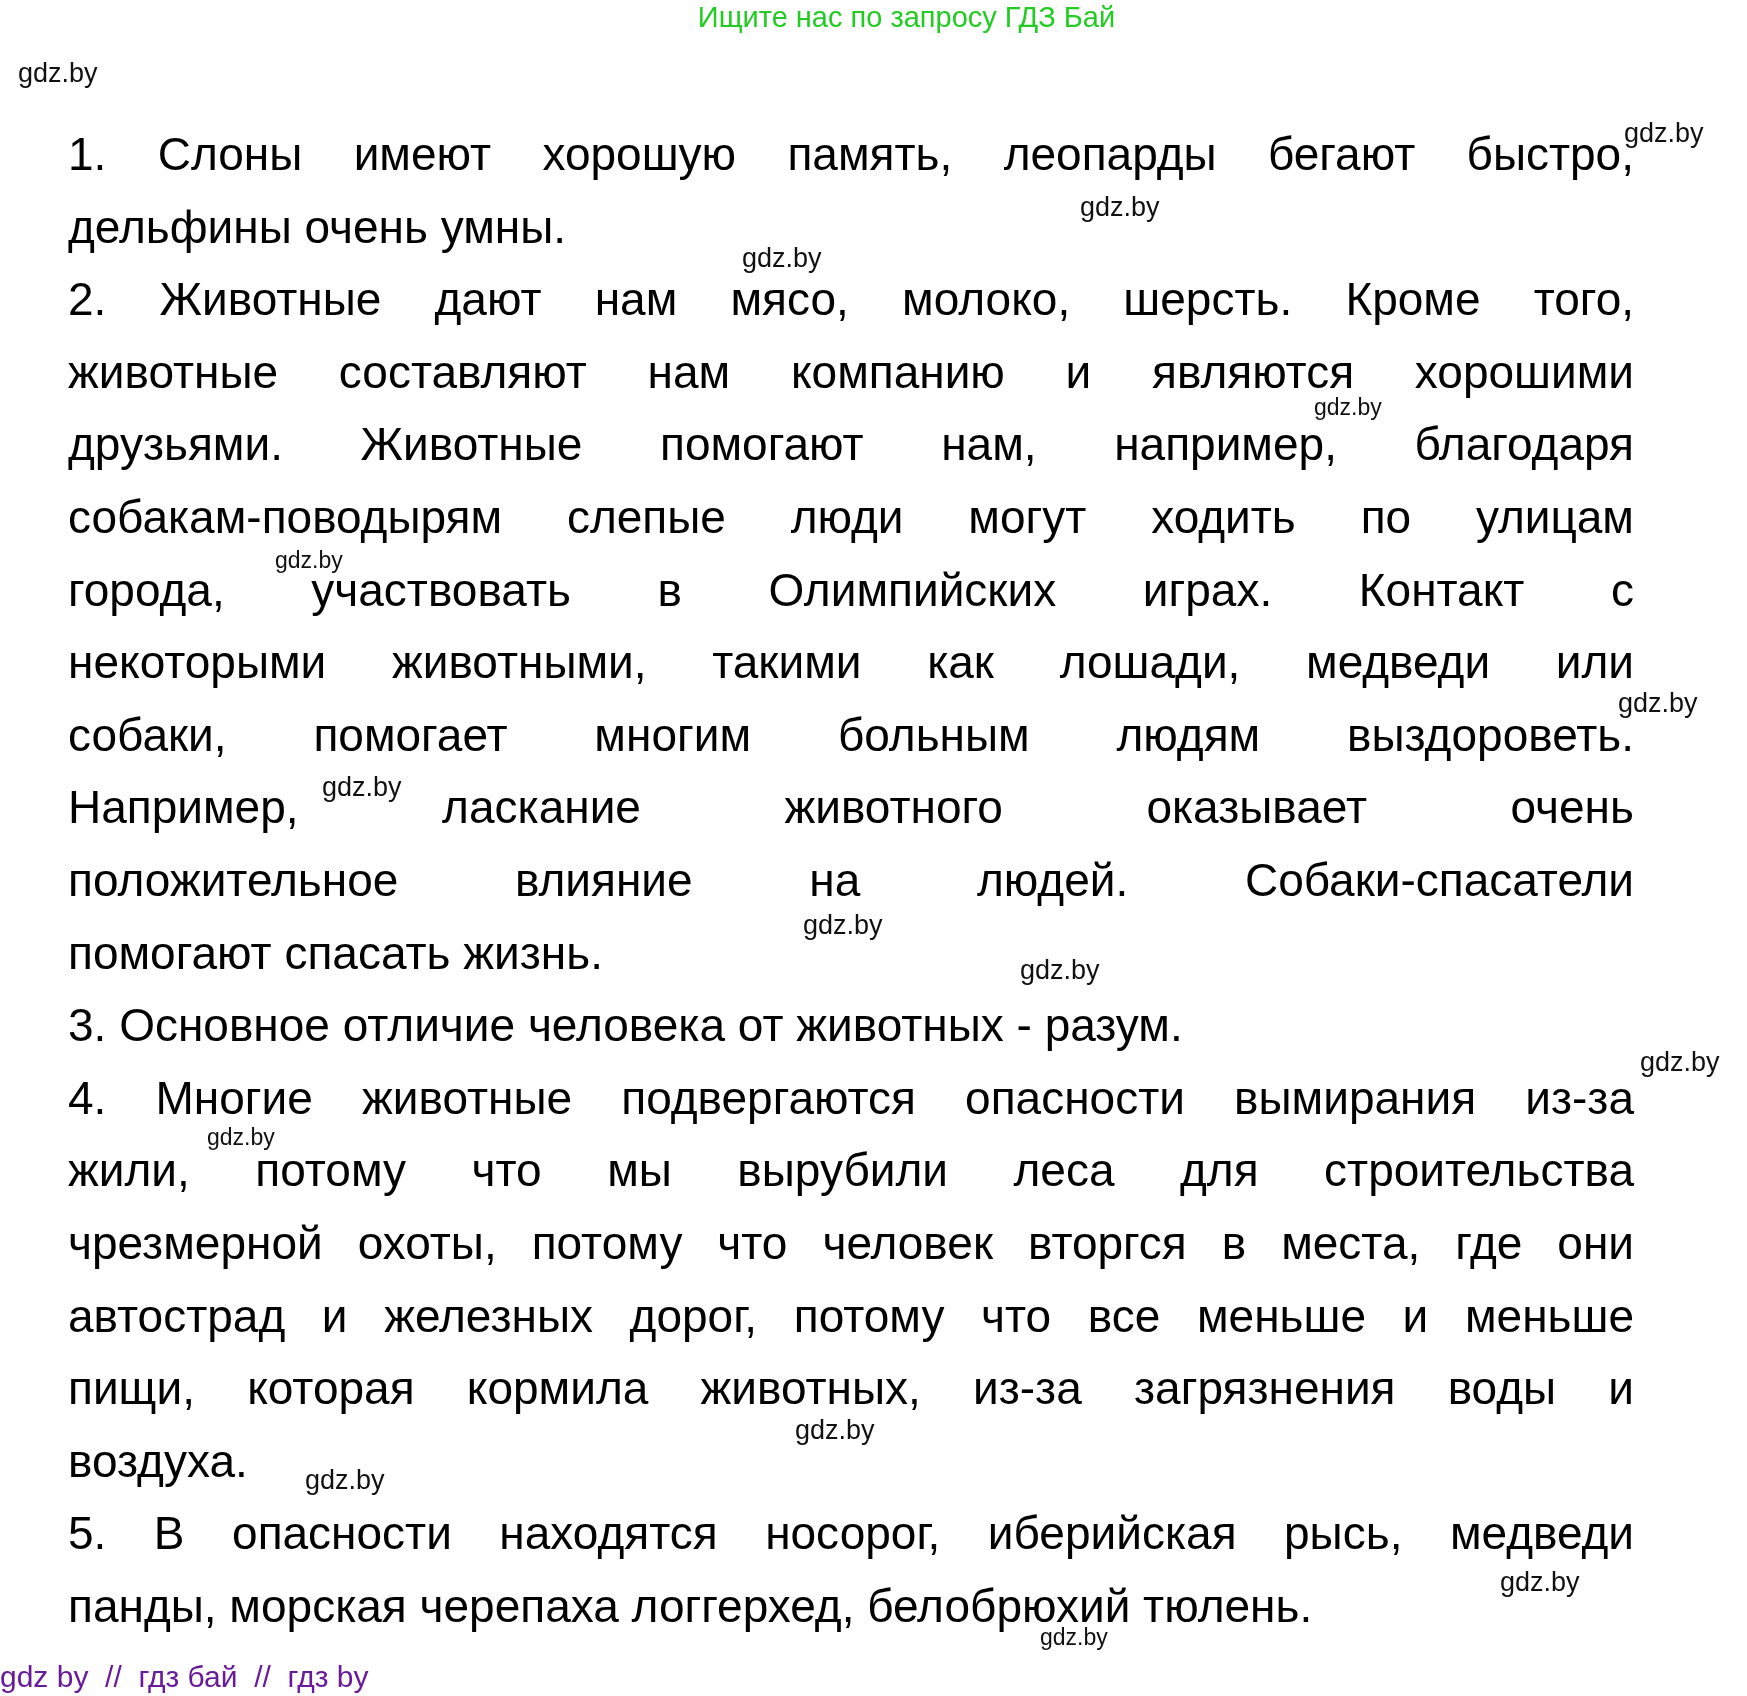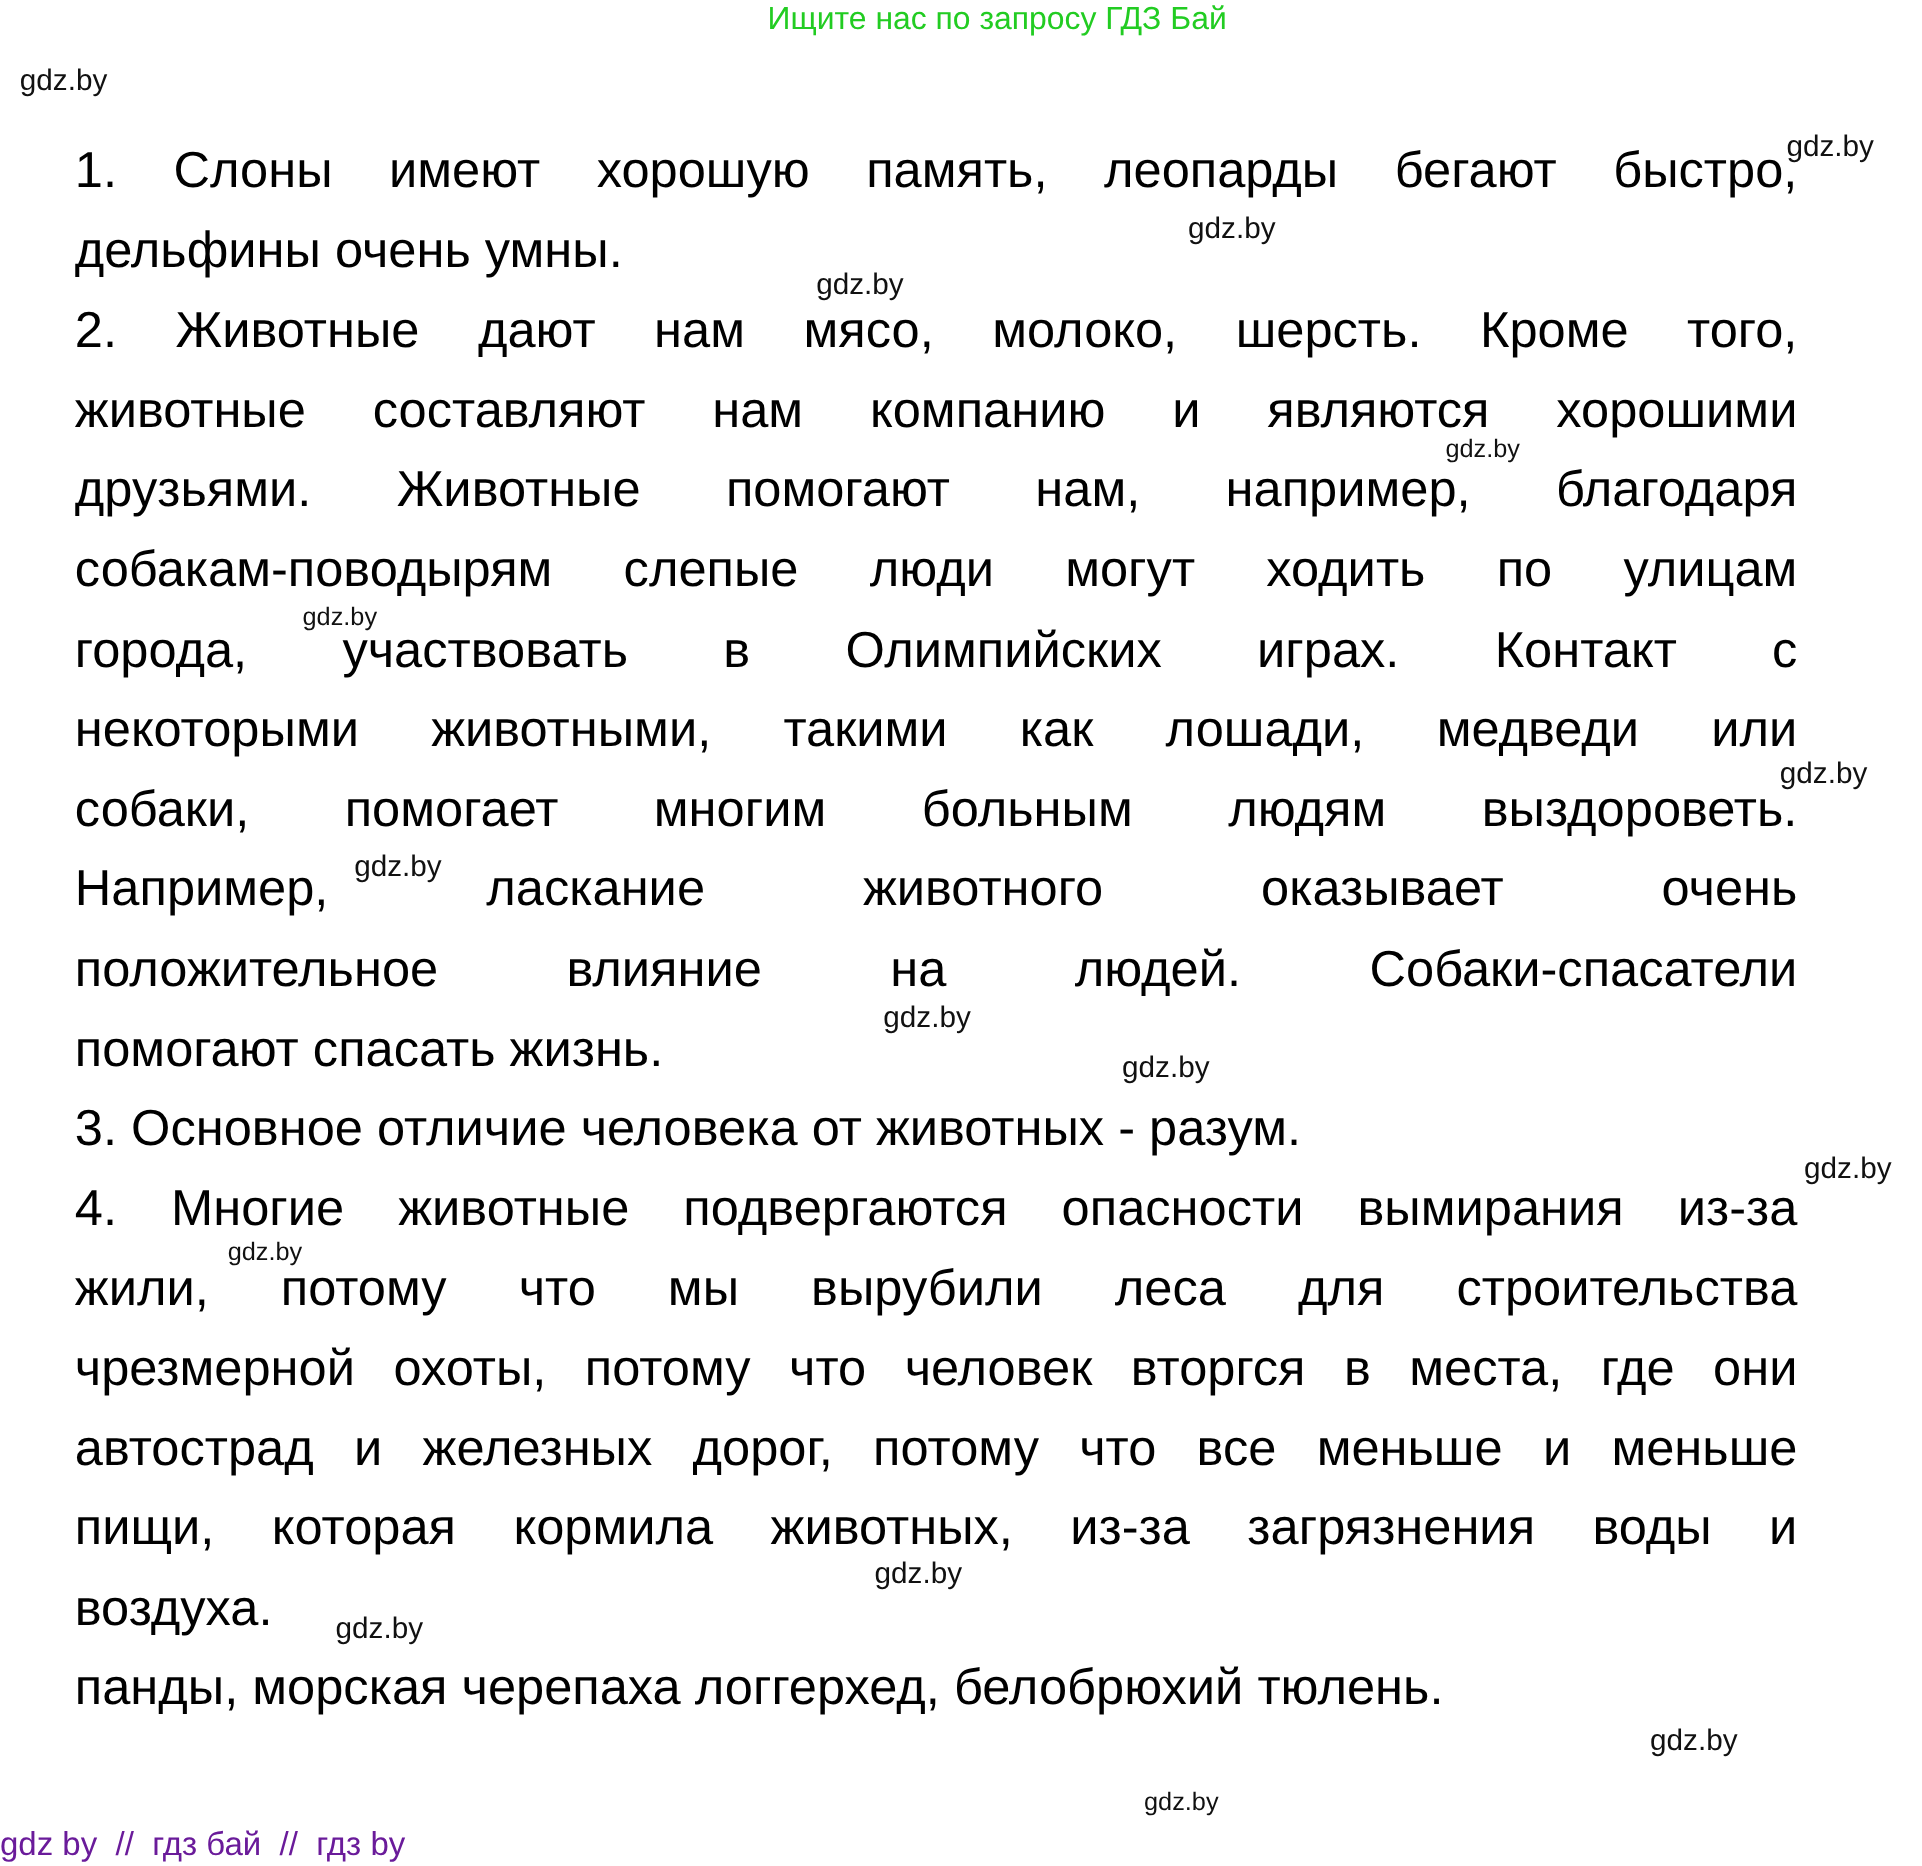--- a/index.html
+++ b/index.html
@@ -48,20 +48,21 @@
   <div class="line">Например, ласкание животного оказывает очень</div>
   <div class="line">положительное влияние на людей. Собаки-спасатели</div>
   <div class="line last">помогают спасать жизнь.</div>
   <div class="line last">3. Основное отличие человека от животных - разум.</div>
   <div class="line">4. Многие животные подвергаются опасности вымирания из-за</div>
   <div class="line">жили, потому что мы вырубили леса для строительства</div>
   <div class="line">чрезмерной охоты, потому что человек вторгся в места, где они</div>
   <div class="line">автострад и железных дорог, потому что все меньше и меньше</div>
   <div class="line">пищи, которая кормила животных, из-за загрязнения воды и</div>
   <div class="line last">воздуха.</div>
+  <div class="line">5. В опасности находятся носорог, иберийская рысь, медведи</div>
   <div class="line last">панды, морская черепаха логгерхед, белобрюхий тюлень.</div>
 </div>
 
 <div class="wm" style="left:18px; top:58px;">gdz.by</div>
 <div class="wm" style="left:1624px; top:118px;">gdz.by</div>
 <div class="wm" style="left:1080px; top:192px;">gdz.by</div>
 <div class="wm" style="left:742px; top:243px;">gdz.by</div>
 <div class="wm small" style="left:1314px; top:392px;">gdz.by</div>
 <div class="wm small" style="left:275px; top:545px;">gdz.by</div>
 <div class="wm" style="left:1618px; top:688px;">gdz.by</div>

